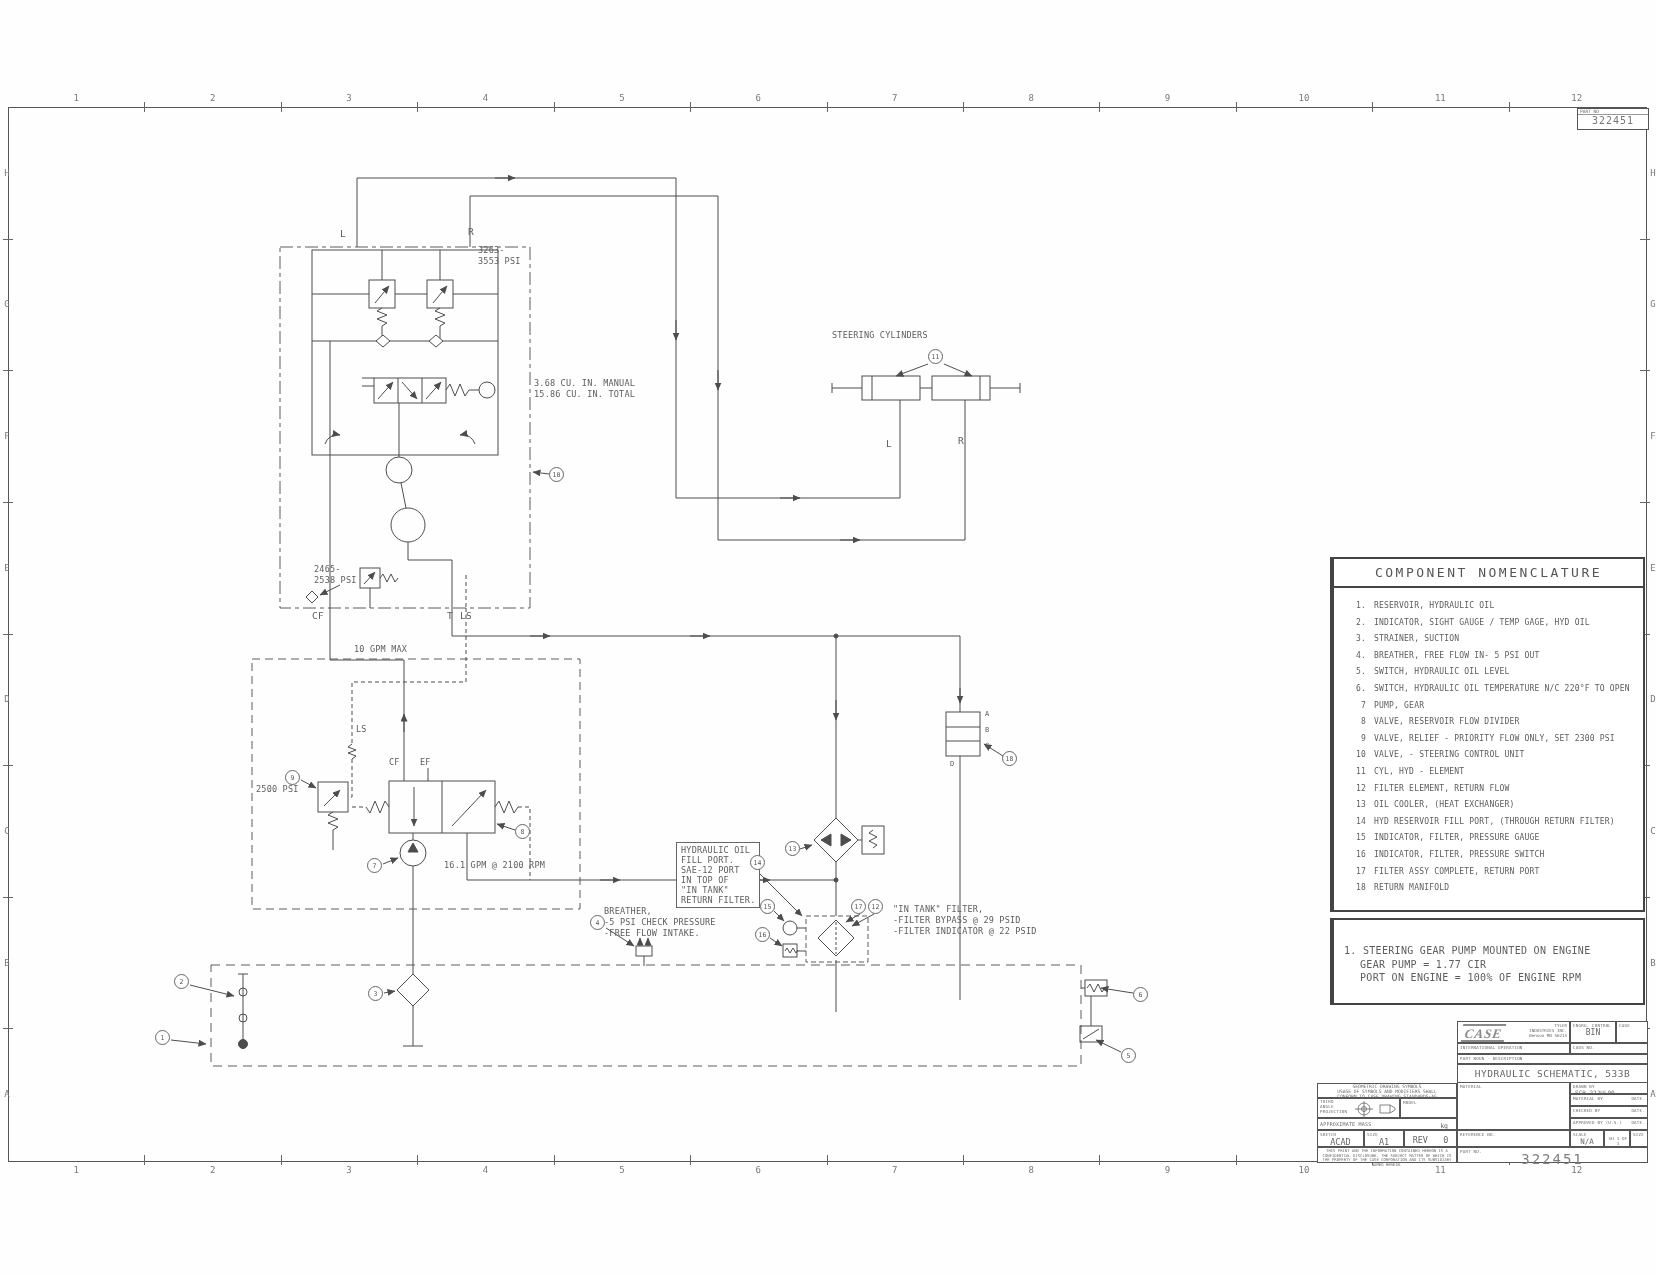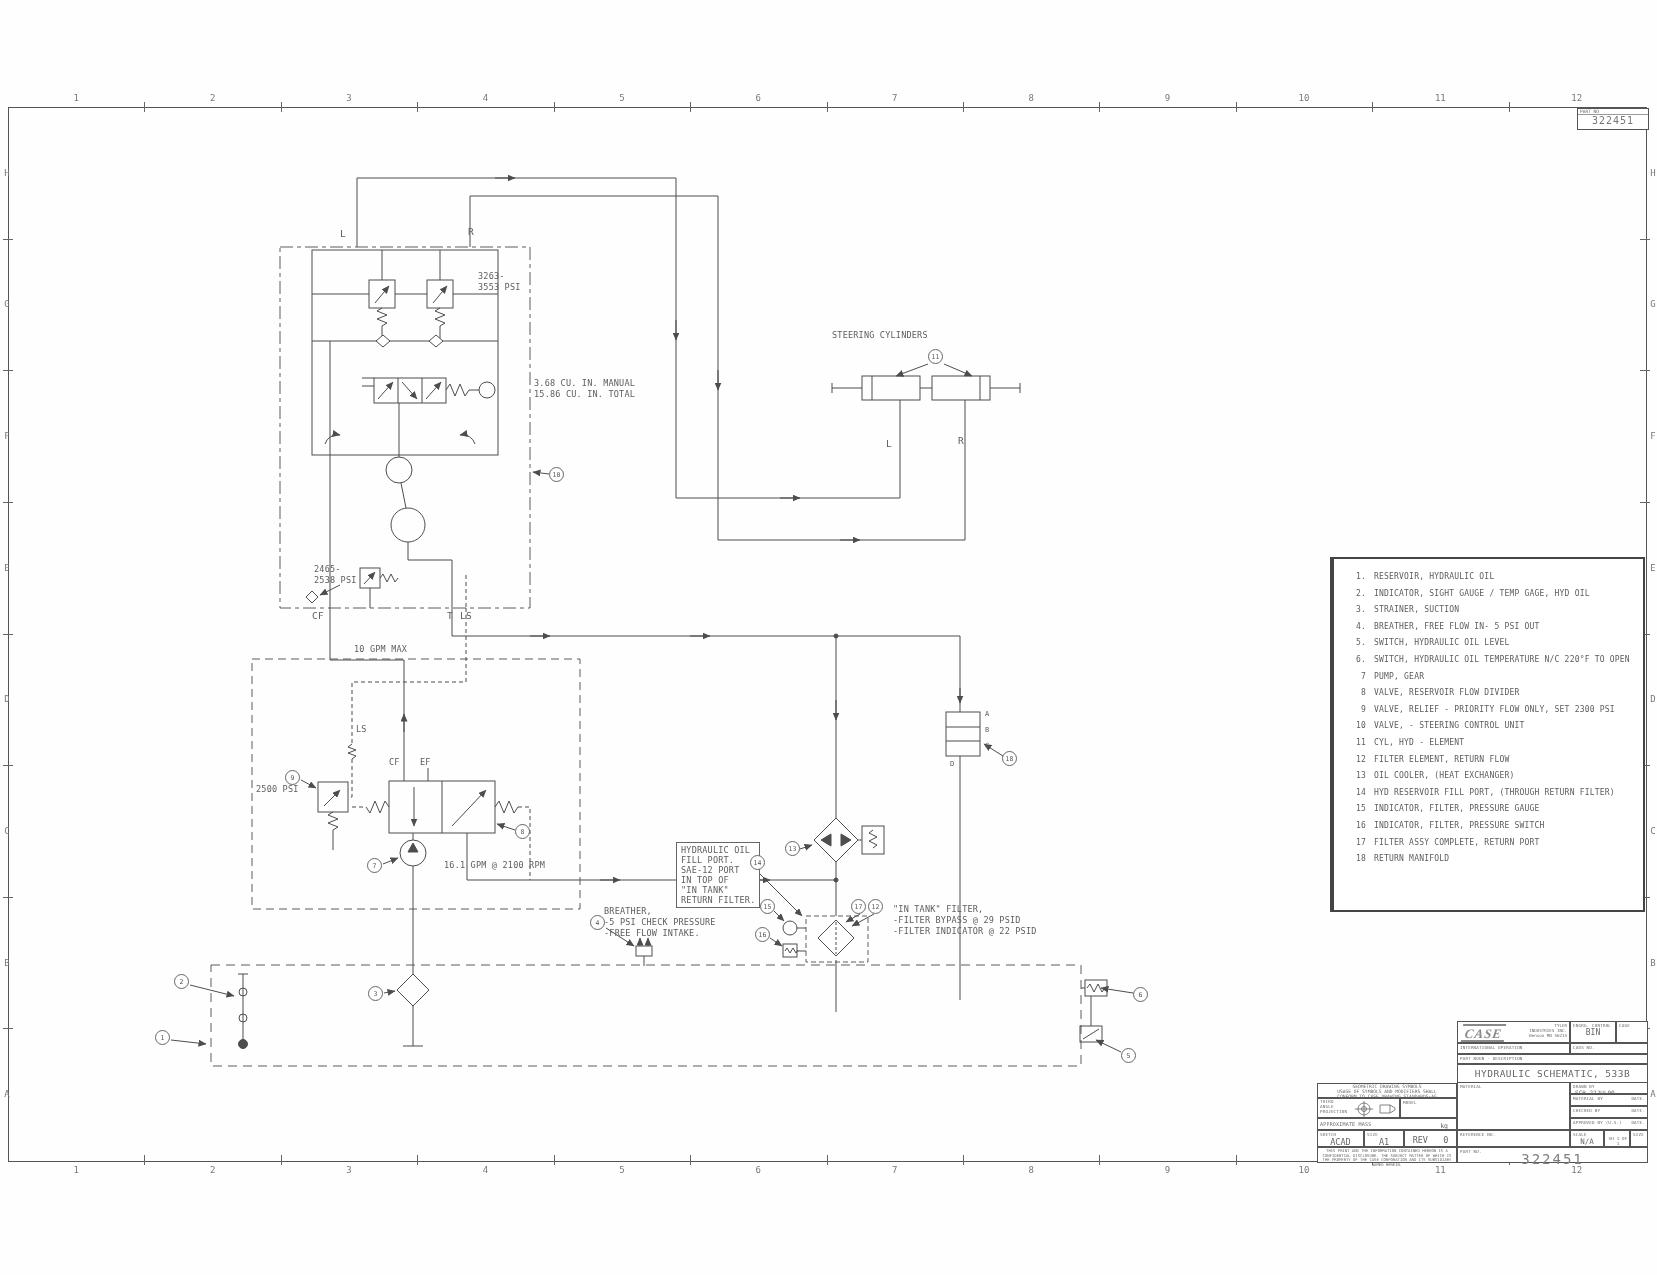--- a/index.html
+++ b/index.html
@@ -319,21 +319,21 @@
     <line x1="800" y1="849" x2="812" y2="845" marker-end="url(#ah)"></line>
     <line x1="757" y1="871" x2="802" y2="916" marker-end="url(#ah)"></line>
     <line x1="774" y1="911" x2="784" y2="921" marker-end="url(#ah)"></line>
     <line x1="770" y1="938" x2="782" y2="946" marker-end="url(#ah)"></line>
     <line x1="1003" y1="756" x2="984" y2="744" marker-end="url(#ah)"></line>
   </svg>
 
   <div id="schem-labels">
       <div class="cad-label m" style="left: 340px; top: 228px;">L</div>
       <div class="cad-label m" style="left: 468px; top: 226px;">R</div>
-      <div class="cad-label" style="left: 478px; top: 271px;">3263-
+      <div class="cad-label" style="left: 478px; top: 245px;">3263-
 3553 PSI</div>
       <div class="cad-label" style="left: 534px; top: 378px;">3.68 CU. IN. MANUAL
 15.86 CU. IN. TOTAL</div>
       <div class="cad-label" style="left: 314px; top: 564px;">2465-
 2538 PSI</div>
       <div class="cad-label m" style="left: 312px; top: 610px;">CF</div>
       <div class="cad-label m" style="left: 447px; top: 610px;">T</div>
       <div class="cad-label m" style="left: 460px; top: 610px;">LS</div>
       <div class="cad-label" style="left: 354px; top: 644px;">10 GPM MAX</div>
       <div class="cad-label" style="left: 356px; top: 724px;">LS</div>
@@ -376,20 +376,21 @@
       <div class="callout" style="left: 868px; top: 899px;">12</div>
       <div class="callout" style="left: 785px; top: 841px;">13</div>
       <div class="callout" style="left: 750px; top: 855px;">14</div>
       <div class="callout" style="left: 760px; top: 899px;">15</div>
       <div class="callout" style="left: 755px; top: 927px;">16</div>
       <div class="callout" style="left: 851px; top: 899px;">17</div>
       <div class="callout" style="left: 1002px; top: 751px;">18</div>
     </div>
 
   <div class="nom">
+    <div class="nom-title">COMPONENT NOMENCLATURE</div>
     <div class="nom-items" id="nom-items">
         <div class="nom-row">
           <span class="nn">1.</span>
           <span>RESERVOIR, HYDRAULIC OIL</span>
         </div>
         <div class="nom-row">
           <span class="nn">2.</span>
           <span>INDICATOR, SIGHT GAUGE / TEMP GAGE, HYD OIL</span>
         </div>
         <div class="nom-row">
@@ -452,20 +453,25 @@
           <span class="nn">17</span>
           <span>FILTER ASSY COMPLETE, RETURN PORT</span>
         </div>
         <div class="nom-row">
           <span class="nn">18</span>
           <span>RETURN MANIFOLD</span>
         </div>
       </div>
   </div>
 
+  <div class="notes">
+    <div>1. STEERING GEAR PUMP MOUNTED ON ENGINE</div>
+    <div class="indent">GEAR PUMP = 1.77 CIR</div>
+    <div class="indent">PORT ON ENGINE = 100% OF ENGINE RPM</div>
+  </div>
 
   <div class="tb" style="left:1457px;top:1021px;width:191px;height:142px;"></div>
 
   <div class="tb" style="left:1457px;top:1021px;width:113px;height:22px;display:flex;">
     <span class="logo-case">CASE</span>
     <span class="company" style="flex:1">TYLER
 INDUSTRIES INC.
 Benson MN 56215</span>
   </div>
   <div class="tb" style="left:1570px;top:1021px;width:46px;height:22px;">

